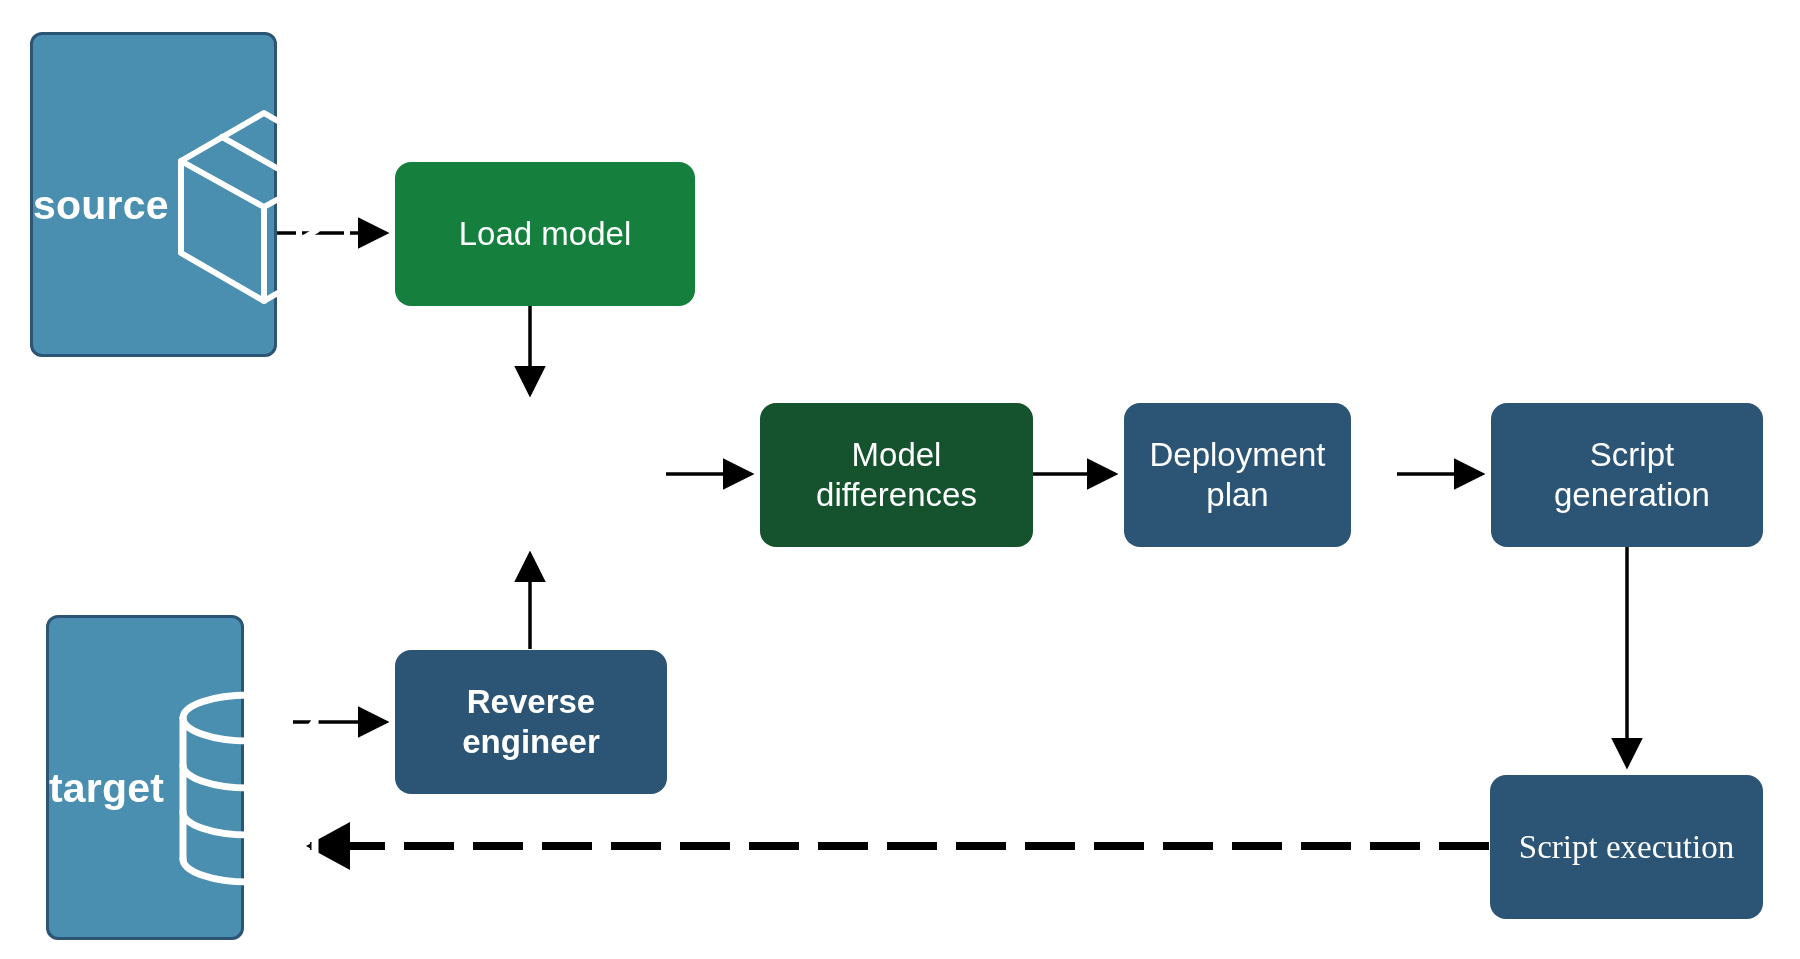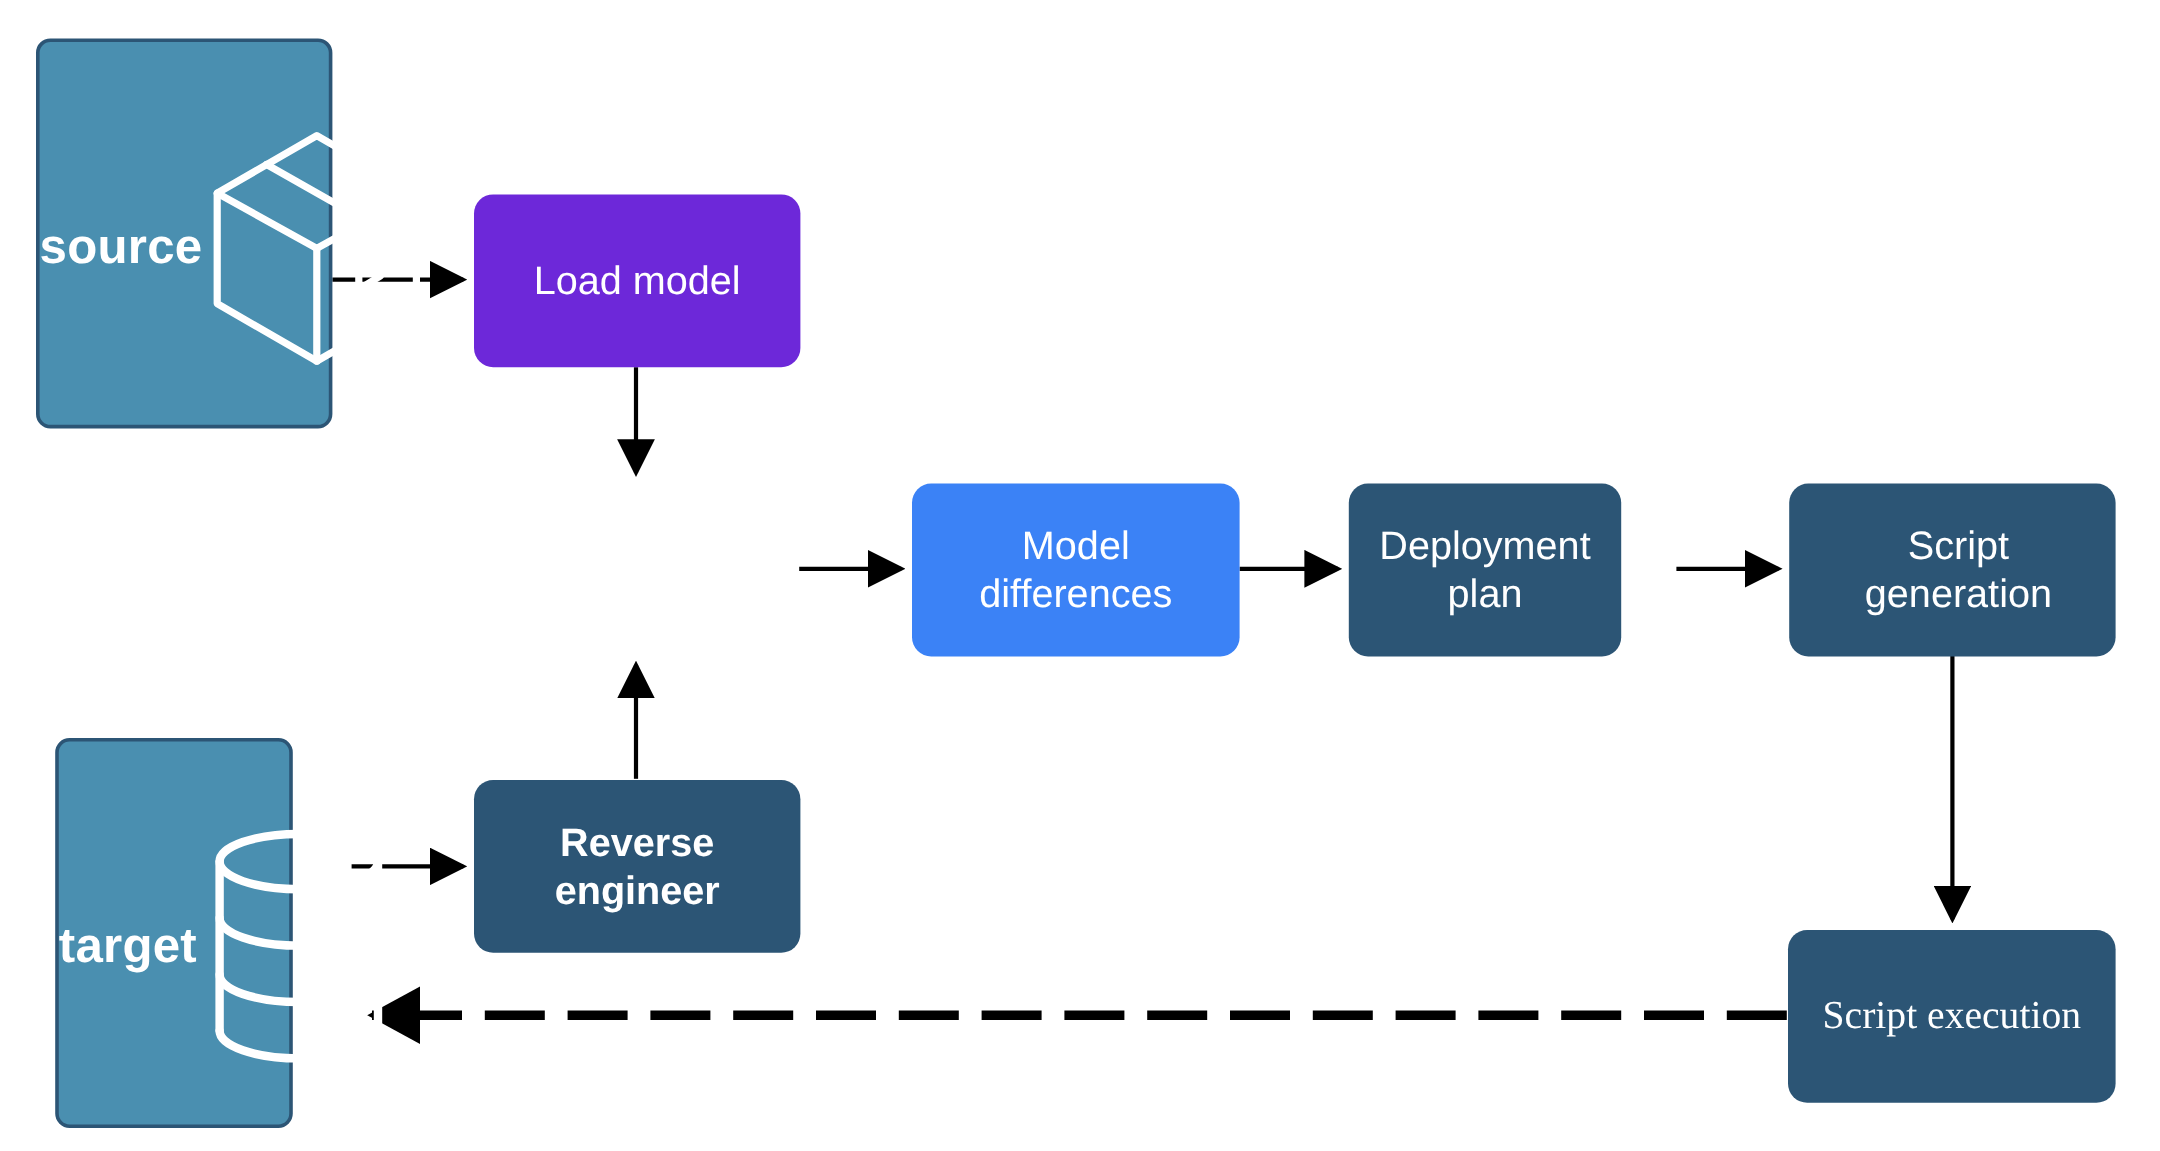--- a/index.html
+++ b/index.html
@@ -137,26 +137,26 @@
         <path d="M19 173 A66 23 0 0 0 151 173"></path>
         <path d="M19 79 A66 23 0 0 0 151 79"></path>
         <path d="M19 126 A66 23 0 0 0 151 126"></path>
         <circle cx="126" cy="64" r="7" fill="#ffffff" stroke="none"></circle>
         <circle cx="126" cy="111" r="7" fill="#ffffff" stroke="none"></circle>
         <circle cx="126" cy="158" r="7" fill="#ffffff" stroke="none"></circle>
       </svg>
     </div>
   </div>
 
-  <div class="process" style="left:395px; top:162px; width:272px; height:144px; background:#6d28d9;">
+  <div class="process" style="left:395px; top:162px; width:300px; height:144px; background:#15803d;">
     <span>Load model</span>
   </div>
 
 
-  <div class="process" style="left:760px; top:403px; width:273px; height:144px; background:#3b82f6;">
+  <div class="process" style="left:760px; top:403px; width:273px; height:144px; background:#14532d;">
     <span>Model differences</span>
   </div>
 
   <div class="process" style="left:1124px; top:403px; width:227px; height:144px; background:#2c5575;">
     <span>Deployment plan</span>
   </div>
 
   <div class="process" style="left:1491px; top:403px; width:272px; height:144px; background:#2c5575;padding-left:20px;">
     <span>Script generation</span>
   </div>

